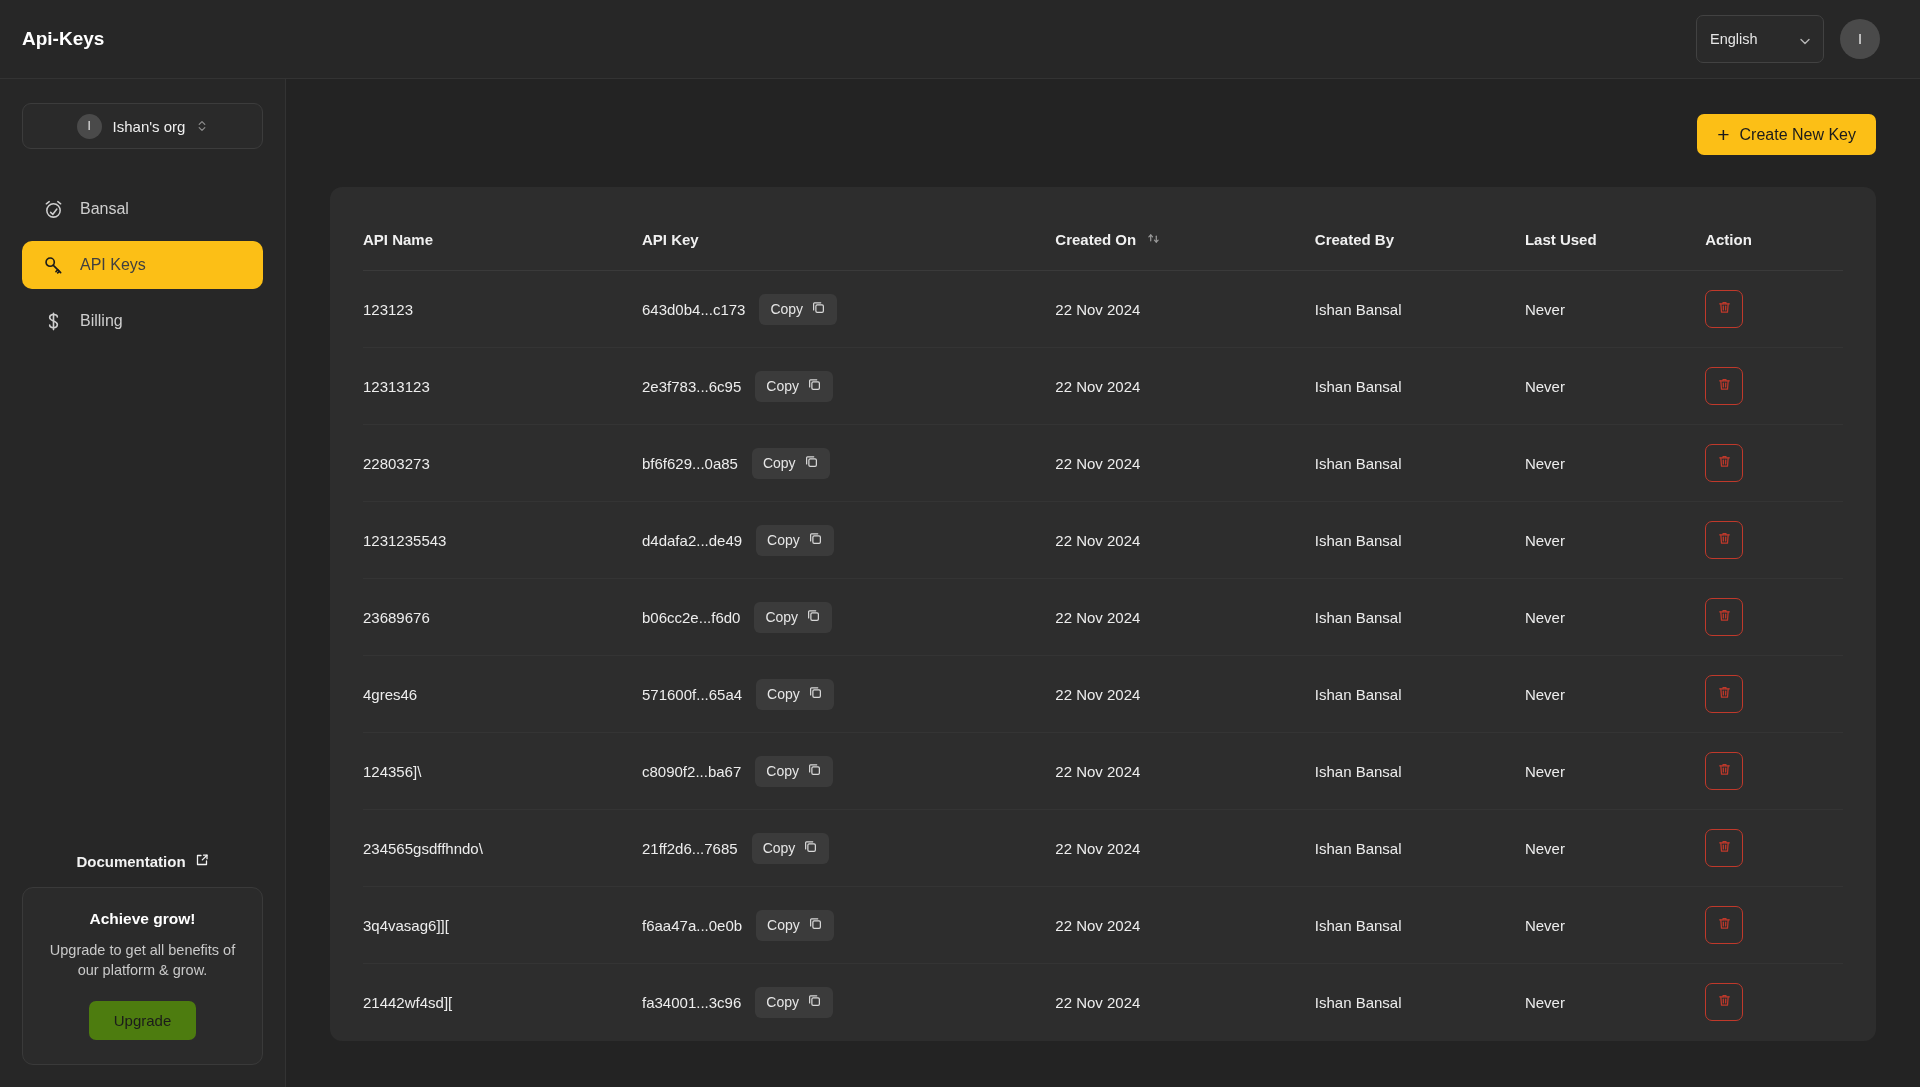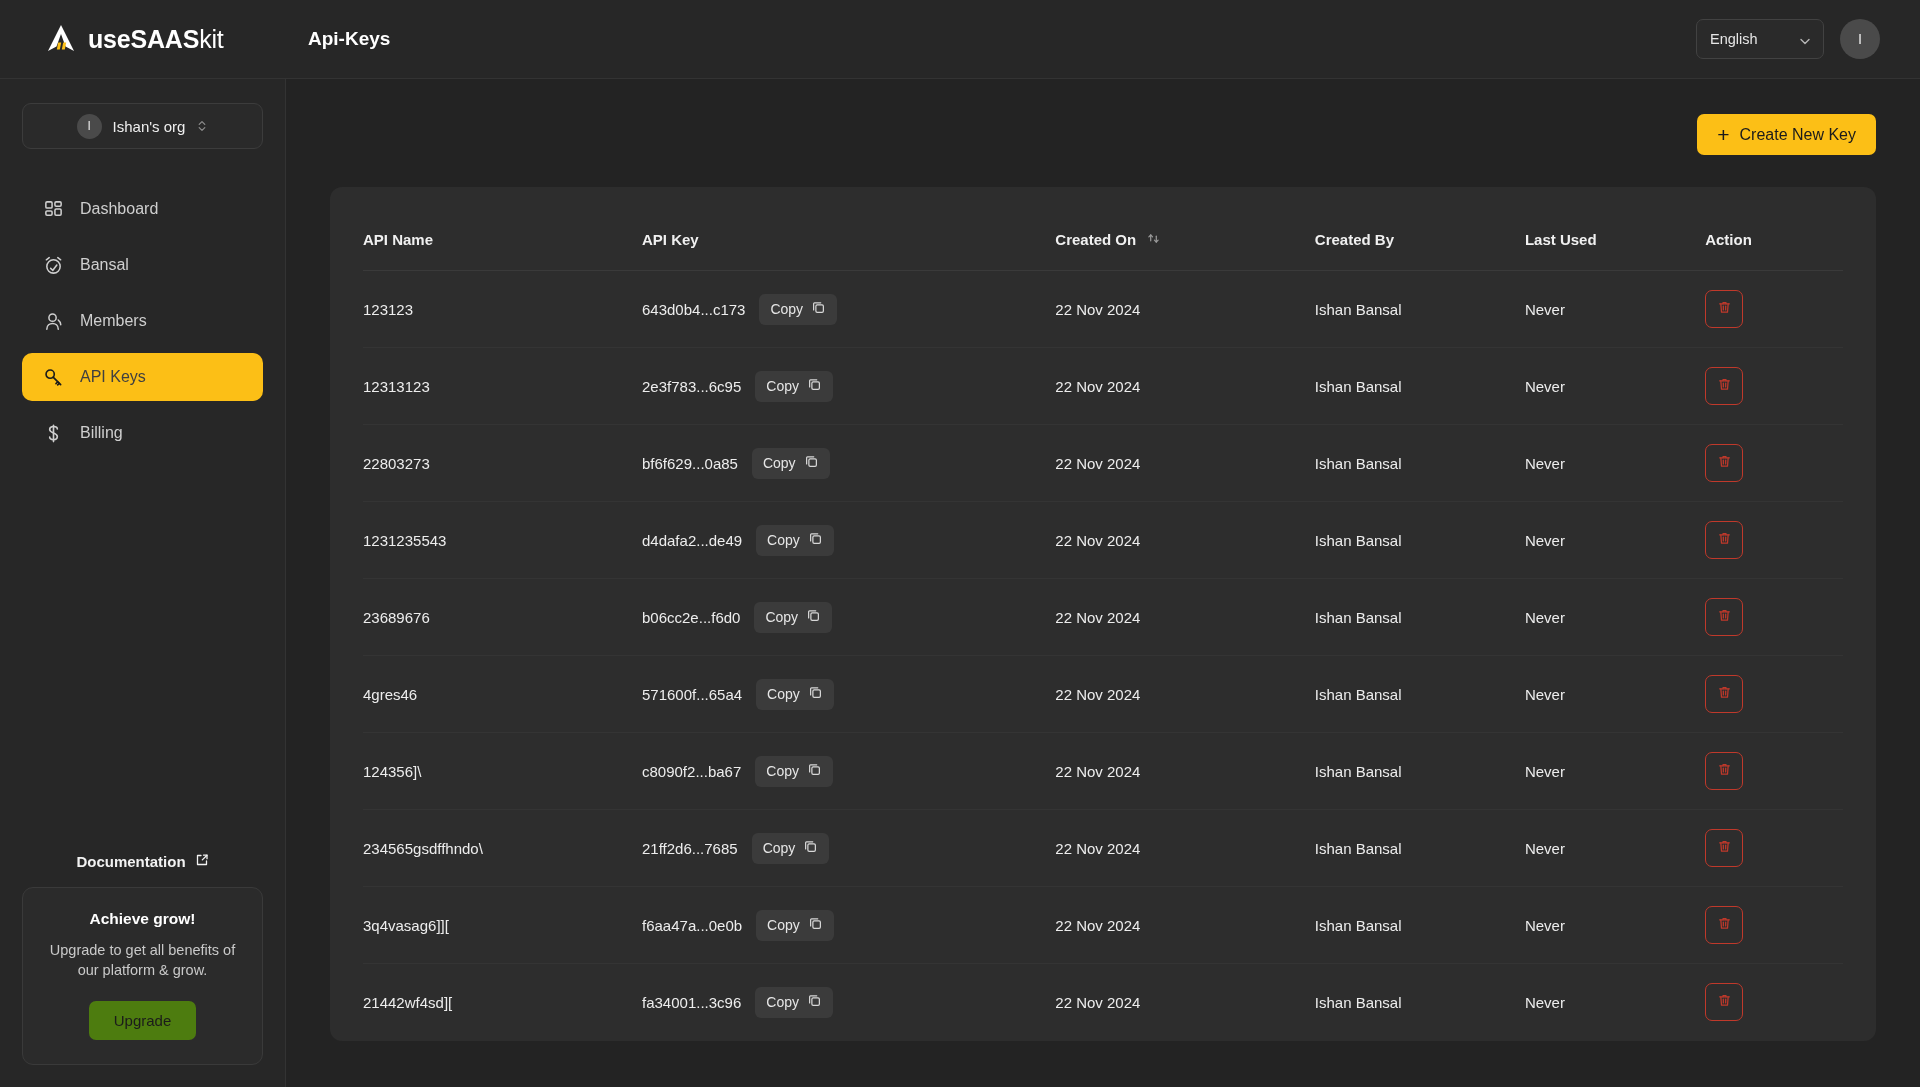--- a/index.html
+++ b/index.html
@@ -33,21 +33,21 @@
   .topbar-title {
     flex: 1;
     font-size: 19px; font-weight: 700; color: #fff;
     padding-left: 22px;
   }
   .topbar-right {
     display: flex; align-items: center; gap: 16px;
     padding-right: 40px;
   }
   .lang-select {
-    width: 128px; height: 40px;
+    width: 128px; height: 48px;
     border: 1px solid #424242; border-radius: 7px;
     background: #2a2a2a;
     display: flex; align-items: center; justify-content: space-between;
     padding: 8px 13px;
     font-size: 14.5px; color: #e6e6e6;
     cursor: pointer;
   }
   .chev { width: 11px; height: 11px; }
   .avatar-top {
     width: 40px; height: 40px; border-radius: 50%;
@@ -180,32 +180,20 @@
     display: flex; align-items: center; justify-content: center;
     cursor: pointer;
   }
 </style>
 </head>
 <body>
 
 <div class="app">
 
   <div class="topbar">
-    <div class="brand">
-      <span class="logo-mark">
-        <svg viewBox="0 0 34 34" width="34" height="34">
-          <path d="M17 3 L30 29 L21.5 24.5 L17 12 L12.5 24.5 L4 29 Z" fill="#ffffff"></path>
-          <path d="M14.2 20.5 L17.2 20.5 L15.8 27.5 L12.8 27.5 Z" fill="#FCBF16"></path>
-          <path d="M19.2 20.5 L22.2 20.5 L20.8 27.5 L17.8 27.5 Z" fill="#FCBF16"></path>
-        </svg>
-      </span>
-      <span class="brand-text">
-        <span class="b">useSAAS</span><span class="l">kit</span>
-      </span>
-    </div>
 
     <div class="topbar-title">Api-Keys</div>
 
     <div class="topbar-right">
       <div class="lang-select">
         <span>English</span>
         <span class="chev">
           <svg viewBox="0 0 12 12" width="12" height="12">
               <path d="M2 4.5 L6 8.5 L10 4.5" fill="none" stroke="#b5b5b5" stroke-width="1.4" stroke-linecap="round" stroke-linejoin="round"></path>
             </svg>
@@ -229,54 +217,33 @@
         <span class="org-chev">
           <svg viewBox="0 0 12 14" width="12" height="14">
             <path d="M3.2 5.4 L6 2.6 L8.8 5.4" fill="none" stroke="#b9b9b9" stroke-width="1.2" stroke-linecap="round" stroke-linejoin="round"></path>
             <path d="M3.2 8.6 L6 11.4 L8.8 8.6" fill="none" stroke="#b9b9b9" stroke-width="1.2" stroke-linecap="round" stroke-linejoin="round"></path>
           </svg>
         </span>
       </div>
 
       <div class="nav">
 
-        <div class="nav-item">
-          <span class="nav-ico">
-            <svg viewBox="0 0 22 22" width="21" height="21" fill="none" stroke="#cfcfcf" stroke-width="1.6">
-              <rect x="3" y="3" width="6.5" height="6.5" rx="1.2"></rect>
-                <rect x="12.5" y="3" width="6.5" height="4.5" rx="1.2"></rect>
-              <rect x="3" y="12.5" width="6.5" height="4.5" rx="1.2"></rect>
-                <rect x="12.5" y="10.5" width="6.5" height="6.5" rx="1.2"></rect>
-            </svg>
-          </span>
-          <span>Dashboard</span>
-        </div>
 
         <div class="nav-item">
           <span class="nav-ico">
             <svg viewBox="0 0 22 22" width="21" height="21" fill="none" stroke="#cfcfcf" stroke-width="1.6" stroke-linecap="round">
               <circle cx="11" cy="12" r="7"></circle>
                 <path d="M8 14 L10.3 16 L14.5 10.5"></path>
               <path d="M3.5 5 L6.5 2.8"></path>
                 <path d="M18.5 5 L15.5 2.8"></path>
             </svg>
           </span>
           <span>Bansal</span>
         </div>
 
-        <div class="nav-item">
-          <span class="nav-ico">
-            <svg viewBox="0 0 22 22" width="21" height="21" fill="none" stroke="#cfcfcf" stroke-width="1.6" stroke-linecap="round">
-              <circle cx="10" cy="7" r="3.8"></circle>
-                <path d="M4 19 C4 14.8 7 13 10 13 C13 13 16 14.8 16 19"></path>
-              <path d="M16 9.5 C17.8 10.8 18.6 12.6 18.6 14.5"></path>
-            </svg>
-          </span>
-          <span>Members</span>
-        </div>
 
         <div class="nav-item active">
           <span class="nav-ico">
             <svg viewBox="0 0 22 22" width="21" height="21" fill="none" stroke="#1b1b1b" stroke-width="1.7" stroke-linecap="round" stroke-linejoin="round">
               <circle cx="7.5" cy="7.5" r="4.3"></circle>
                 <path d="M10.6 10.6 L18.5 18.5"></path>
                 <path d="M15.5 15.5 L13.6 17.4"></path>
                 <path d="M17.1 17.1 L15.4 18.8"></path>
             </svg>
           </span>

